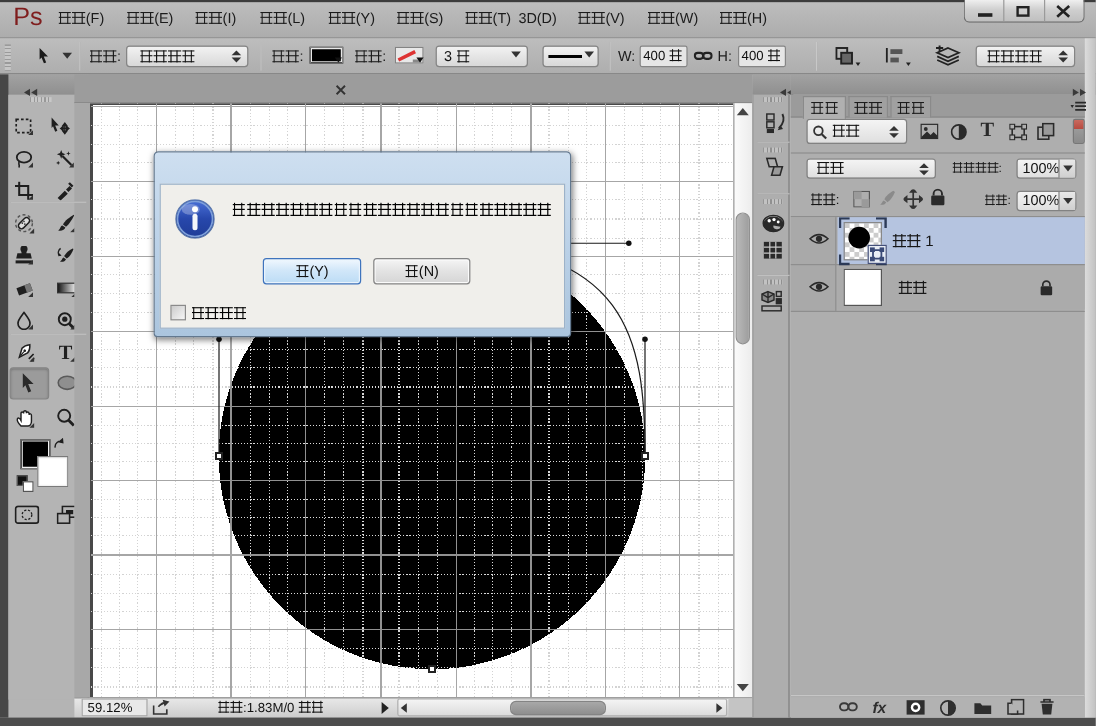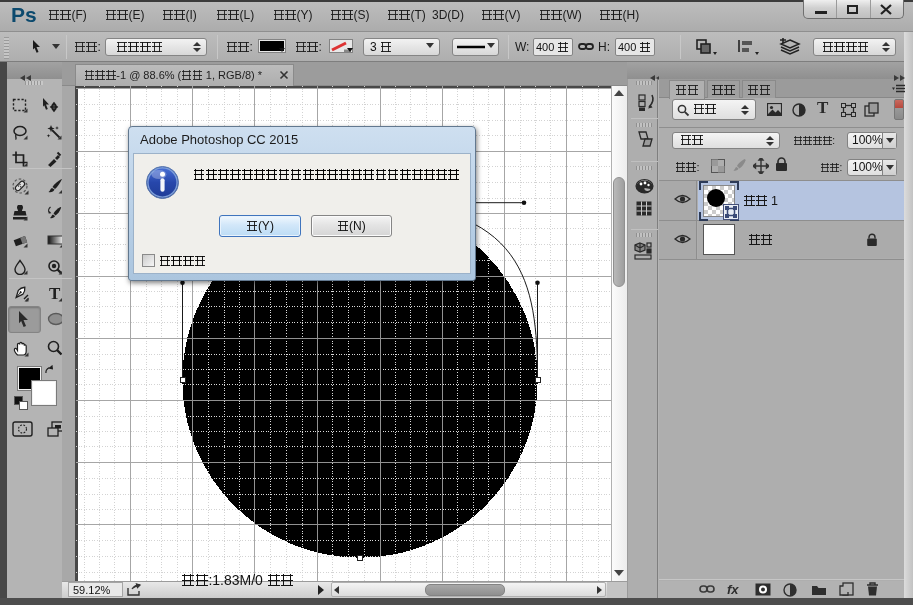--- a/index.html
+++ b/index.html
@@ -9,21 +9,21 @@
 .g{display:inline-block;width:.86em;height:.88em;margin:0 .06em;vertical-align:-.09em;
 background:linear-gradient(currentColor,currentColor) 0 8%/100% 9%,
 linear-gradient(currentColor,currentColor) 0 50%/100% 9%,
 linear-gradient(currentColor,currentColor) 0 96%/100% 9%,
 linear-gradient(currentColor,currentColor) 18% 0/9% 100%,
 linear-gradient(currentColor,currentColor) 78% 0/9% 100%;
 background-repeat:no-repeat}
 
 #topline{left:0;top:0;width:913px;height:2px;background:#3c3c3c}
 #menubar{left:0;top:2px;width:913px;height:30px;background:linear-gradient(#bdbdbd,#acacac);border-bottom:1px solid #8f8f8f}
-#pslogo{left:11px;top:3px;font-size:21px;font-weight:bold;color:#0c4a6e;letter-spacing:0px}
+#pslogo{left:11px;top:3px;font-size:21px;font-weight:normal;color:#7f1d1d;letter-spacing:0px}
 .menu{position:absolute;top:8px;font-size:12px;color:#1b1b1b}
 #winbtns{left:803px;top:0;width:101px;height:19px;background:linear-gradient(#efefef,#cfcfcf 45%,#bfbfbf);border:1px solid #6f6f6f;border-top:none;border-radius:0 0 5px 5px;display:flex}
 #winbtns div{flex:1;border-right:1px solid #9a9a9a;text-align:center;font-size:11px;font-weight:bold;color:#222;line-height:17px}
 #winbtns div:last-child{border-right:none}
 
 #optbar{left:0;top:32px;width:913px;height:30px;background:linear-gradient(#bdbdbd,#aeaeae);border-bottom:1px solid #7e7e7e}
 .optlabel{position:absolute;font-size:12px;color:#1b1b1b;top:40px}
 .combo{position:absolute;background:linear-gradient(#f2f2f2,#d8d8d8);border:1px solid #858585;border-radius:3px;font-size:12px;color:#111}
 .vsep{position:absolute;top:3px;width:1px;height:24px;background:#9b9b9b;border-right:1px solid #c8c8c8}
 
@@ -276,21 +276,20 @@
       <rect x="1" y="1" width="19" height="14" rx="2" fill="none" stroke="#1f1f1f" stroke-width="1.4"></rect>
       <circle cx="10.5" cy="8" r="4" fill="none" stroke="#1f1f1f" stroke-width="1.1" stroke-dasharray="1.8,1.4"></circle>
     </svg>
   <svg class="abs" style="left:47px;top:421px" width="18" height="16">
       <rect x="5" y="1" width="12" height="9" fill="#b4b4b4" stroke="#1f1f1f" stroke-width="1.3"></rect>
       <rect x="8" y="4" width="6" height="3.5" fill="#1f1f1f"></rect>
       <rect x="1" y="7" width="10" height="8" fill="#b4b4b4" stroke="#1f1f1f" stroke-width="1.3"></rect>
     </svg>
 
   <div class="abs" id="tabbar"></div>
-  <div class="abs" id="doctab"><span class="cjk"><i class="g"></i><i class="g"></i><i class="g"></i></span>-1 @ 88.6% (<span class="cjk"><i class="g"></i><i class="g"></i></span> 1, RGB/8) *</div>
   <svg class="abs" style="left:279px;top:70px" width="10" height="10">
       <path d="M1.5 1.5 L8.5 8.5 M8.5 1.5 L1.5 8.5" stroke="#333" stroke-width="1.6"></path>
     </svg>
   <div class="abs" id="canvaswrap">
     <svg width="549" height="495" shape-rendering="crispEdges">
       <rect x="0" y="0" width="549" height="495" fill="#a8a8a8"></rect>
       <rect x="13" y="0" width="536" height="495" fill="#484848"></rect>
       <rect x="15.5" y="1.5" width="533.5" height="493.5" fill="#ffffff"></rect>
       <circle cx="298" cy="294" r="177.7" fill="#000000"></circle>
 <path d="M22.5 0V495 M37.5 0V495 M52.5 0V495 M84.5 0V495 M99.5 0V495 M115.5 0V495 M146.5 0V495 M162.5 0V495 M177.5 0V495 M208.5 0V495 M224.5 0V495 M240.5 0V495 M270.5 0V495 M286.5 0V495 M302.5 0V495 M333.5 0V495 M348.5 0V495 M364.5 0V495 M395.5 0V495 M411.5 0V495 M426.5 0V495 M458.5 0V495 M473.5 0V495 M488.5 0V495 M520.5 0V495 M536.5 0V495 M14 18.5H549 M14 34.5H549 M14 49.5H549 M14 80.5H549 M14 96.5H549 M14 112.5H549 M14 142.5H549 M14 158.5H549 M14 174.5H549 M14 205.5H549 M14 220.5H549 M14 236.5H549 M14 268.5H549 M14 283.5H549 M14 298.5H549 M14 330.5H549 M14 345.5H549 M14 360.5H549 M14 392.5H549 M14 408.5H549 M14 423.5H549 M14 454.5H549 M14 470.5H549 M14 486.5H549" stroke="#d3d3d3" stroke-width="1" fill="none" stroke-dasharray="1,1.6"></path>
@@ -317,21 +316,21 @@
 </g>
     </svg>
   </div>
   <div class="abs" id="vscroll"></div>
   <div class="abs" id="vthumb"></div>
   <div class="abs" style="left:614px;top:90px;width:0;height:0;border-left:5px solid transparent;border-right:5px solid transparent;border-bottom:6px solid #444"></div>
   <div class="abs" style="left:614px;top:570px;width:0;height:0;border-left:5px solid transparent;border-right:5px solid transparent;border-top:6px solid #444"></div>
 
   <div class="abs" id="statusbar"></div>
   <div class="abs" id="zoombox">59.12%</div>
-  <span class="abs cjk" style="left:181px;top:572px;font-size:14px;color:#111"><i class="g"></i><i class="g"></i>:1.83M/0 <i class="g"></i><i class="g"></i></span>
+  <span class="abs cjk" style="left:181px;top:584px;font-size:11px;color:#111"><i class="g"></i><i class="g"></i>:1.83M/0 <i class="g"></i><i class="g"></i></span>
   <svg class="abs" style="left:127px;top:583px" width="16" height="13">
       <path d="M1 5 v7 h11 v-4" fill="none" stroke="#333" stroke-width="1.4"></path>
       <path d="M5 6 c2 -3 5 -4 8 -4 M13 2 l-3.5 -1 1 3.5z" stroke="#333" stroke-width="1.3" fill="#333"></path>
     </svg>
   <div class="abs" style="left:318px;top:585px;width:0;height:0;border-top:5px solid transparent;border-bottom:5px solid transparent;border-left:6px solid #222"></div>
   <div class="abs" id="hscroll"></div>
   <div class="abs" id="hthumb"></div>
   <div class="abs" style="left:334px;top:586px;width:0;height:0;border-top:4px solid transparent;border-bottom:4px solid transparent;border-right:5px solid #333"></div>
   <div class="abs" style="left:597px;top:586px;width:0;height:0;border-top:4px solid transparent;border-bottom:4px solid transparent;border-left:5px solid #333"></div>
   <div class="abs" id="corner"></div>
@@ -523,21 +522,20 @@
   <svg class="abs" style="left:839px;top:582px" width="15" height="14">
       <rect x="4" y="1" width="10" height="12" fill="none" stroke="#2e2e2e" stroke-width="1.3"></rect>
       <path d="M4 4 h-3 v9 h8 v-3" fill="#b2b2b2" stroke="#2e2e2e" stroke-width="1.3"></path>
     </svg>
   <svg class="abs" style="left:866px;top:582px" width="13" height="14">
       <path d="M1 3 h11 M4 3 v-2 h5 v2" stroke="#2e2e2e" stroke-width="1.4" fill="none"></path>
       <path d="M2 4.5 h9 l-1 9 h-7z" fill="#2e2e2e"></path>
     </svg>
 
   <div class="abs" id="dlg">
-    <div id="dlgtitle">Adobe Photoshop CC 2015</div>
     <div id="dlgbody"></div>
     <svg class="abs" style="left:17px;top:39px" width="33" height="33" viewBox="0 0 33 33">
       <defs>
         <linearGradient id="ig" x1="0" y1="0" x2="0" y2="1">
           <stop offset="0" stop-color="#4a71d8"></stop>
             <stop offset=".5" stop-color="#2747ab"></stop>
             <stop offset="1" stop-color="#1f3c96"></stop>
         </linearGradient>
       </defs>
       <circle cx="16.5" cy="16.5" r="16" fill="url(#ig)"></circle>

